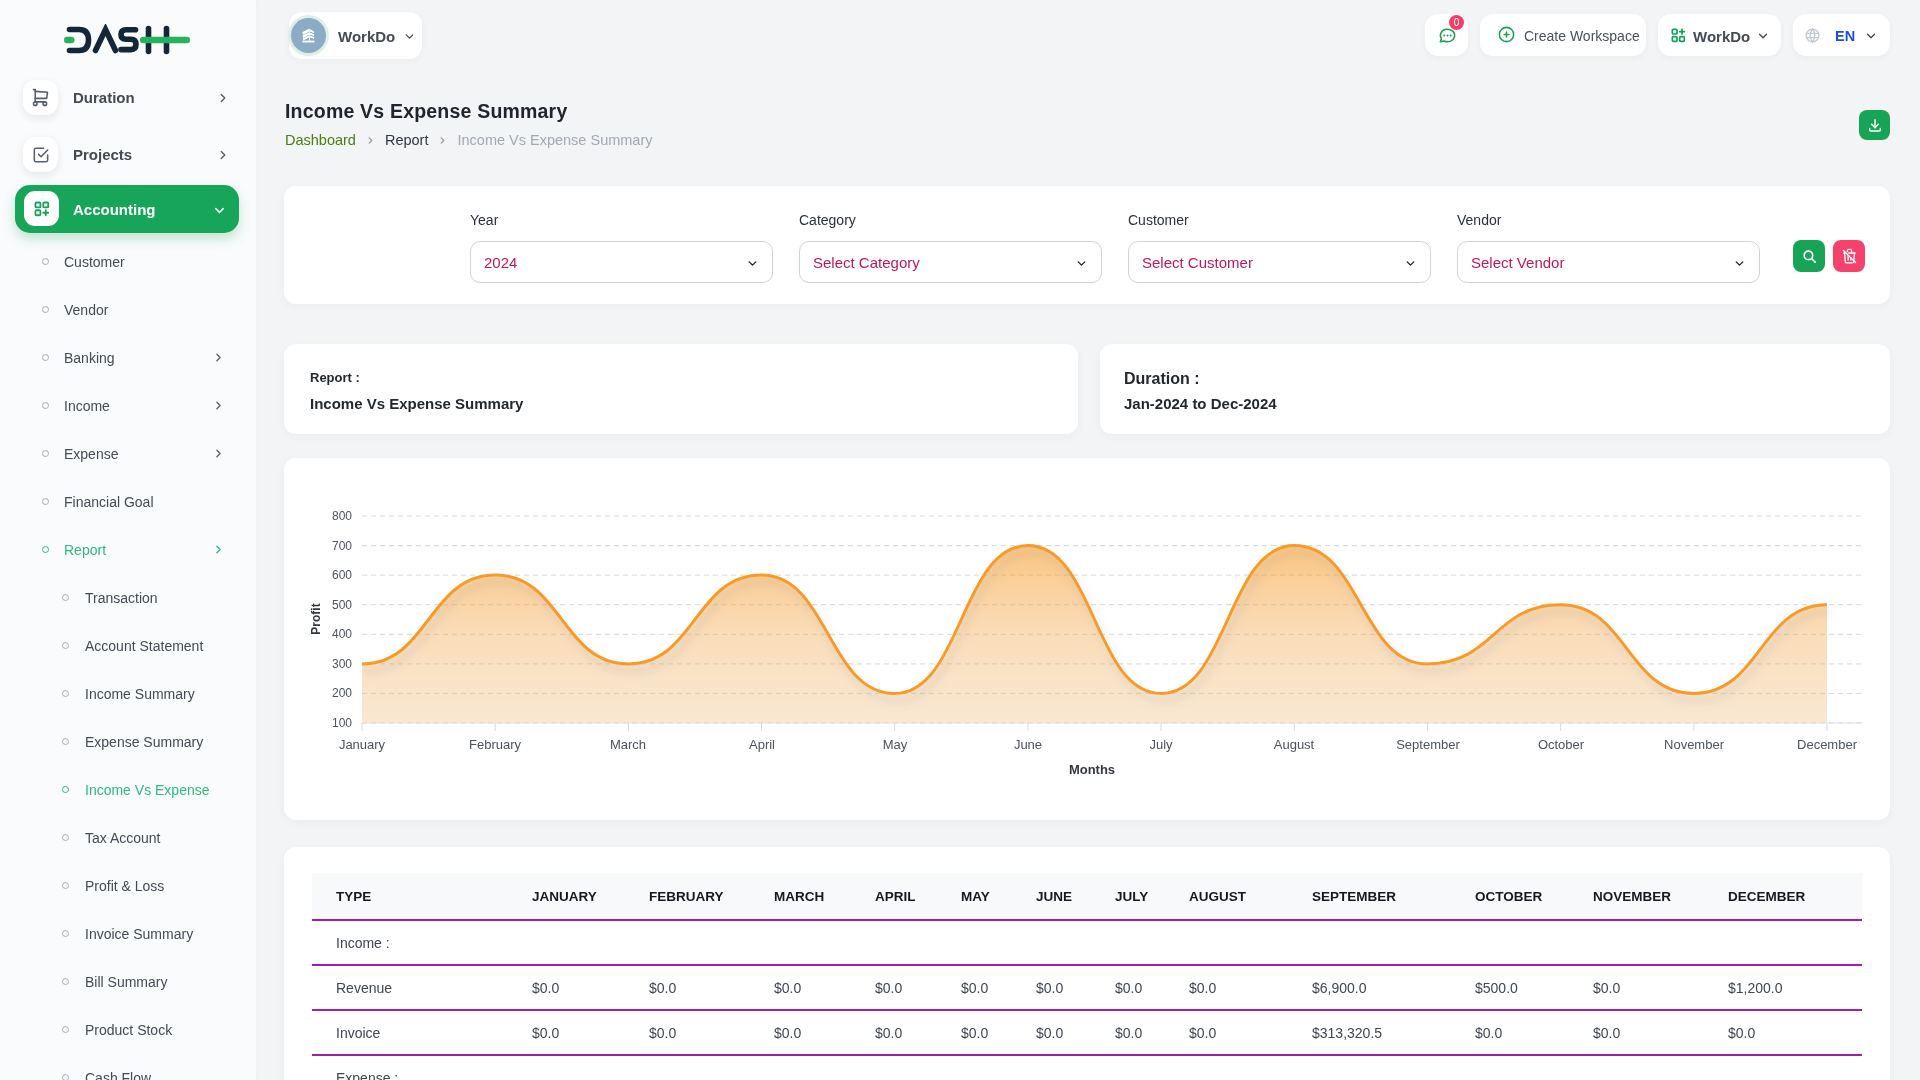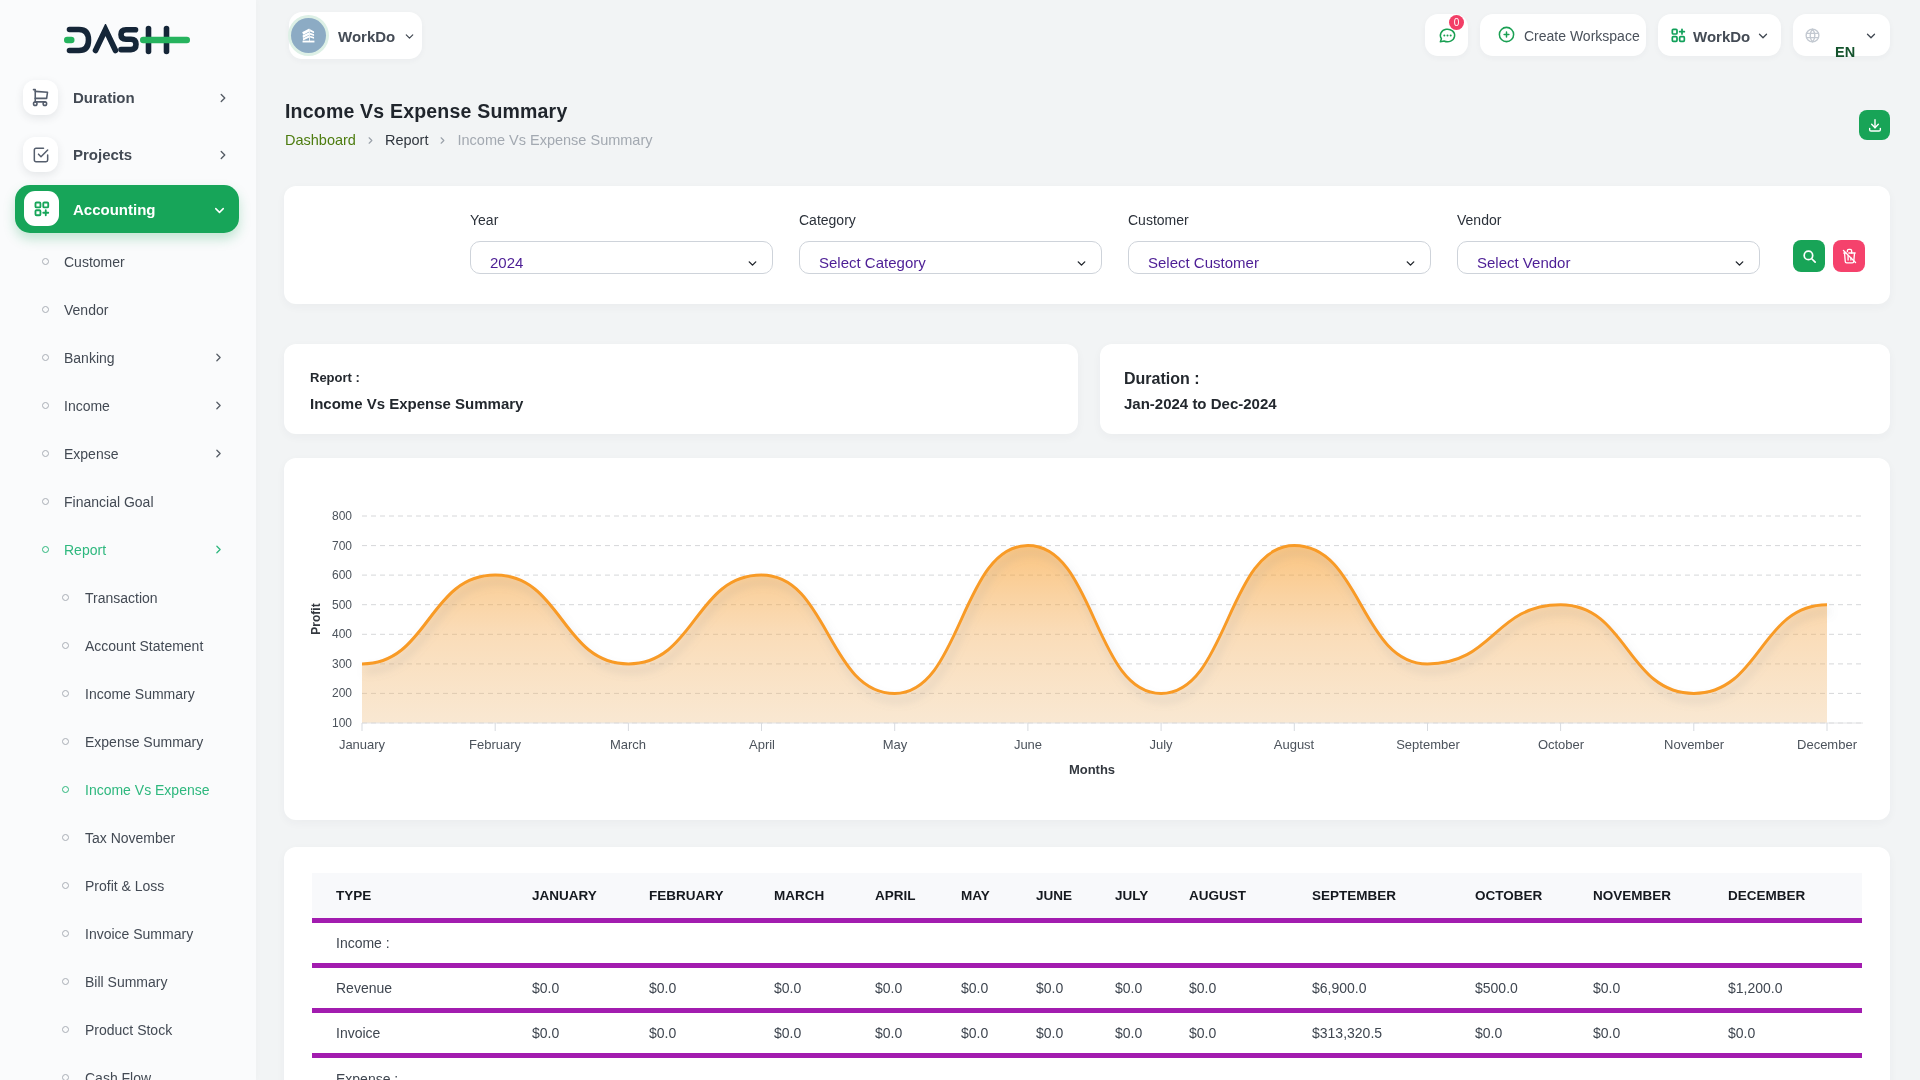--- a/index.html
+++ b/index.html
@@ -15,28 +15,28 @@
 .bullet { position:absolute; width:7px; height:7px; border:1.6px solid #a9aeb6; border-radius:50%; }
 .bullet.g { border-color:#2eb87e; }
 .grn { color:#2eb87e; }
 
 .wbox { position:absolute; background:#fff; border-radius:13px; box-shadow:0 2px 6px rgba(50,60,70,0.04); }
 
 .card { position:absolute; background:#fff; border-radius:12px; box-shadow:0 3px 10px rgba(40,50,70,0.04); }
 h1 { position:absolute; left:285px; top:100px; font-size:19.5px; font-weight:700; color:#20252c; letter-spacing:0.2px;}
 .crumb { position:absolute; left:285px; top:132px; font-size:14.5px; color:#6c727b; }
 .lbl { position:absolute; font-size:14px; color:#2b313a; }
-.sel { position:absolute; height:33px; background:#fff; border:1px solid #ced3da; border-radius:10px; font-size:15px; color:#4c1d95; line-height:41px; padding-left:19px; }
+.sel { position:absolute; height:42px; background:#fff; border:1px solid #ced3da; border-radius:10px; font-size:15px; color:#be185d; line-height:41px; padding-left:13px; }
 .sel svg { position:absolute; right:13px; top:15px; }
 .sqbtn { position:absolute; width:32px; height:32px; border-radius:8px; display:flex; align-items:center; justify-content:center; }
 .bold2 { font-weight:700; color:#23282e; }
 
 table { position:absolute; left:312px; top:873px; width:1550px; border-collapse:collapse; font-size:14px; color:#3f4650; }
 th { background:#f8f9fb; text-align:left; font-size:13.5px; font-weight:700; color:#15191f; height:47px; padding:0 10px 0 24px; white-space:nowrap; }
-td { height:45px; border-top:5px solid #a21caf; padding:0 10px 0 24px; white-space:nowrap; }
+td { height:45px; border-top:2px solid #a21caf; padding:0 10px 0 24px; white-space:nowrap; }
 tr:first-child td { border-top:none; }
 </style>
 </head>
 <body>
 <div id="sidebar"></div>
 <svg id="logo" class="abs" style="left:64px;top:24px" width="128" height="32" viewBox="0 0 128 32">
  <g fill="none" stroke="#152638" stroke-width="5.6" stroke-linecap="round">
   <path d="M5.5 5.5 H15 Q24.5 5.5 24.5 16 Q24.5 26.5 15 26.5 H5.5"></path>
   <path d="M31.5 26.5 L41.5 5.5 L51.5 26.5"></path>
   <path d="M71.5 5.8 H62 Q57 5.8 57 10.5 Q57 15.2 62 15.2 H67 Q72 15.2 72 20.3 Q72 25.6 67 25.6 H57"></path>
@@ -118,21 +118,21 @@
 <div class="sub" style="left:85px;top:590px">Transaction</div>
 <div class="bullet" style="left:62px;top:642px"></div>
 <div class="sub" style="left:85px;top:638px">Account Statement</div>
 <div class="bullet" style="left:62px;top:690px"></div>
 <div class="sub" style="left:85px;top:686px">Income Summary</div>
 <div class="bullet" style="left:62px;top:738px"></div>
 <div class="sub" style="left:85px;top:734px">Expense Summary</div>
 <div class="bullet g" style="left:62px;top:786px"></div>
 <div class="sub grn" style="left:85px;top:782px">Income Vs Expense</div>
 <div class="bullet" style="left:62px;top:834px"></div>
-<div class="sub" style="left:85px;top:830px">Tax November</div>
+<div class="sub" style="left:85px;top:830px">Tax Account</div>
 <div class="bullet" style="left:62px;top:882px"></div>
 <div class="sub" style="left:85px;top:878px">Profit &amp; Loss</div>
 <div class="bullet" style="left:62px;top:930px"></div>
 <div class="sub" style="left:85px;top:926px">Invoice Summary</div>
 <div class="bullet" style="left:62px;top:978px"></div>
 <div class="sub" style="left:85px;top:974px">Bill Summary</div>
 <div class="bullet" style="left:62px;top:1026px"></div>
 <div class="sub" style="left:85px;top:1022px">Product Stock</div>
 <div class="bullet" style="left:62px;top:1074px"></div>
 <div class="sub" style="left:85px;top:1070px">Cash Flow</div>
@@ -179,21 +179,21 @@
 <div class="abs" style="left:1693px;top:28px;font-size:15px;font-weight:700;color:#444b55">WorkDo</div>
 <svg class="abs" style="left:1756px;top:29px" width="14" height="14" viewBox="0 0 24 24" fill="none" stroke="#3f4650" stroke-width="2.2" stroke-linecap="round" stroke-linejoin="round">
     <path d="M6 9l6 6l6 -6"></path>
   </svg>
 
 <div class="wbox" style="left:1793px;top:14px;width:97px;height:42px"></div>
 <svg class="abs" style="left:1804px;top:27px" width="17" height="17" viewBox="0 0 24 24" fill="none" stroke="#c3c9d1" stroke-width="1.9" stroke-linecap="round">
     <circle cx="12" cy="12" r="9"></circle>
     <path d="M3.6 9h16.8M3.6 15h16.8M12 3a14 14 0 0 1 0 18M12 3a14 14 0 0 0 0 18"></path>
   </svg>
-<div class="abs" style="left:1835px;top:44px;font-size:14.5px;font-weight:700;color:#14532d">EN</div>
+<div class="abs" style="left:1835px;top:28px;font-size:14.5px;font-weight:700;color:#1d4ed8">EN</div>
 <svg class="abs" style="left:1864px;top:29px" width="14" height="14" viewBox="0 0 24 24" fill="none" stroke="#3f4650" stroke-width="2.2" stroke-linecap="round" stroke-linejoin="round">
     <path d="M6 9l6 6l6 -6"></path>
   </svg>
 <h1>Income Vs Expense Summary</h1>
 <div class="crumb"><span style="color:#4d7c0f">Dashboard</span><svg style="margin:0 9px;vertical-align:-1px" width="11" height="11" viewBox="0 0 24 24" fill="none" stroke="#9aa1a9" stroke-width="2.5" stroke-linecap="round" stroke-linejoin="round">
       <path d="M9 6l6 6l-6 6"></path>
     </svg><span style="color:#30363e">Report</span><svg style="margin:0 9px;vertical-align:-1px" width="11" height="11" viewBox="0 0 24 24" fill="none" stroke="#9aa1a9" stroke-width="2.5" stroke-linecap="round" stroke-linejoin="round">
       <path d="M9 6l6 6l-6 6"></path>
     </svg><span style="color:#a3a9b1">Income Vs Expense Summary</span></div>
 <div class="abs" style="left:1859px;top:110px;width:31px;height:30px;background:#18a457;border-radius:8px;display:flex;align-items:center;justify-content:center">

